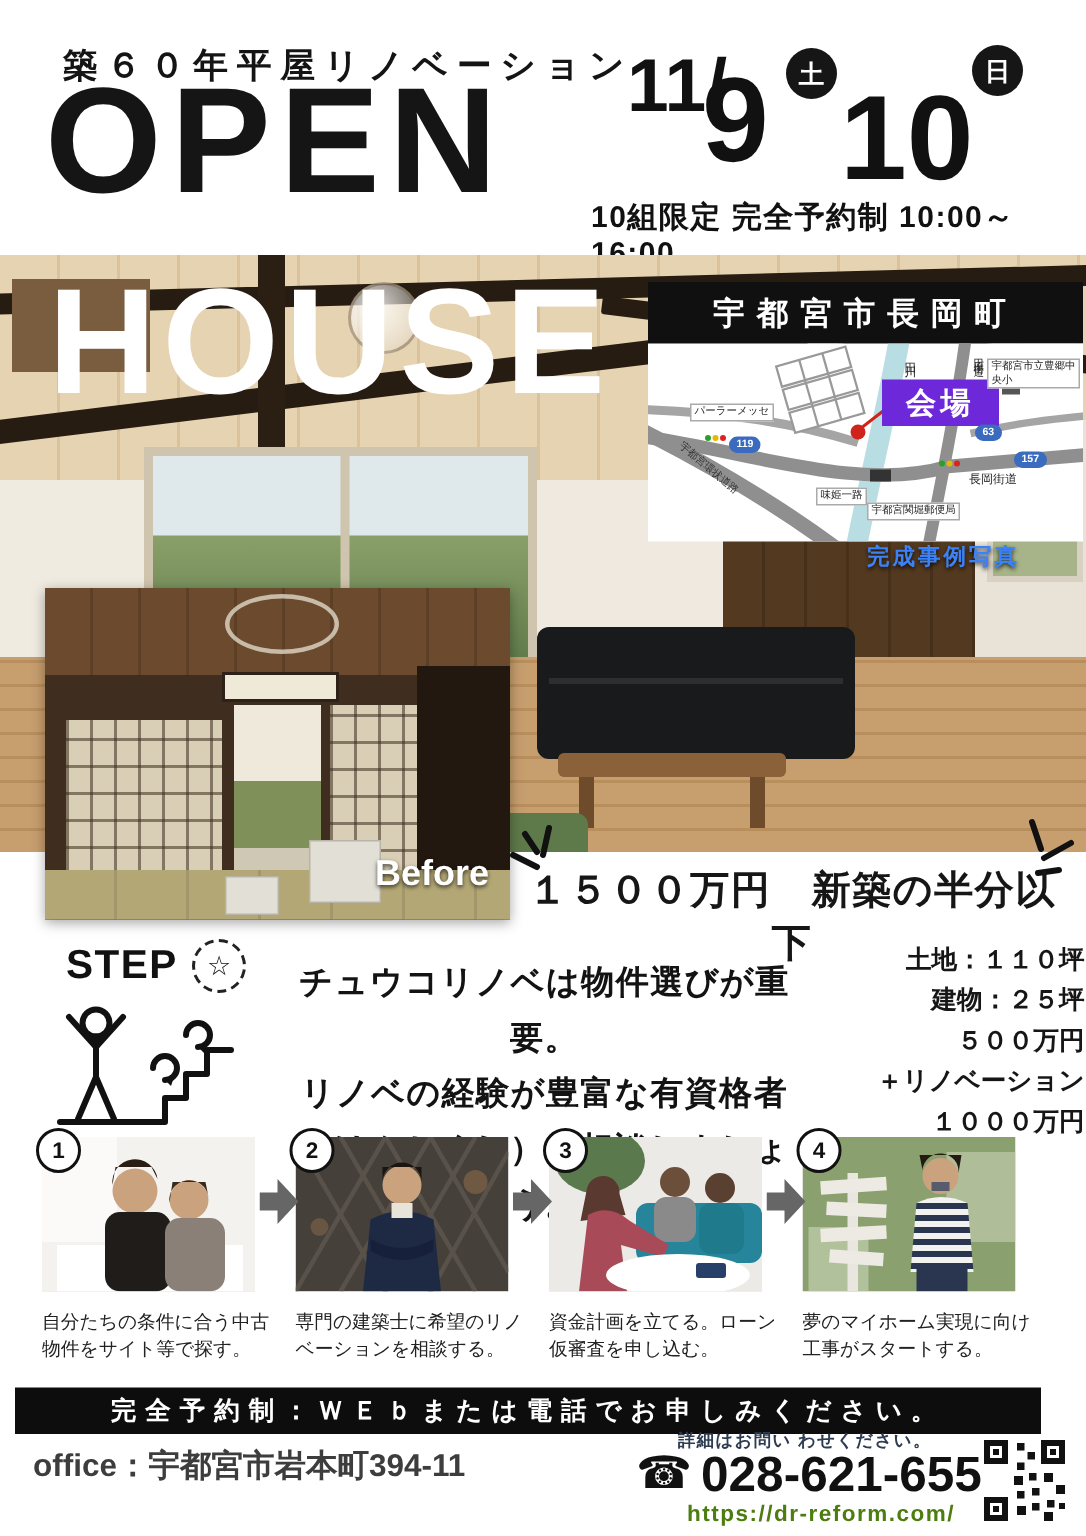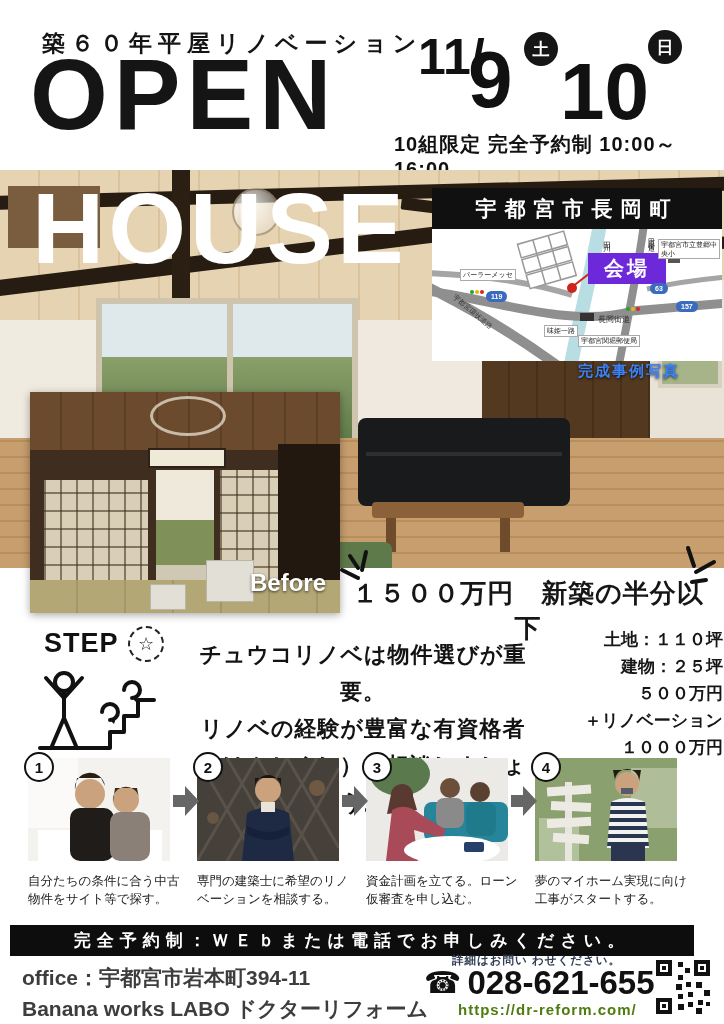--- a/index.html
+++ b/index.html
@@ -49,21 +49,21 @@
      border:2px solid rgba(120,100,70,.5);}
   .pm-green{position:absolute;left:300px;top:372px;width:92px;height:26px;background:#5f7a4a;border-radius:8px 8px 0 0;}
 
   
   .map-box{left:432px;top:188px;width:290px;z-index:7;}
   .map-header{background:#101010;color:#fff;text-align:center;font-size:21px;font-weight:800;
       letter-spacing:8px;padding:7px 0 6px;}
   .map-body{position:relative;height:132px;background:#fff;overflow:hidden;}
   .map-label{position:absolute;font-size:7px;color:#222;background:#fff;border:1px solid #aaa;
       padding:0 2px;line-height:10px;white-space:nowrap;}
-  .map-plain{position:absolute;font-size:8px;color:#222;white-space:nowrap;}
+  .map-plain{position:absolute;font-size:8px;color:#222;white-space:nowrap;margin-left:48px;}
   .map-vert{position:absolute;font-size:8px;color:#222;writing-mode:vertical-rl;letter-spacing:2px;}
   .map-rot{position:absolute;font-size:7px;color:#333;transform:rotate(40deg);white-space:nowrap;}
   .badge{position:absolute;background:#3a6bbf;color:#fff;font-size:7px;font-weight:700;
       border-radius:7px;padding:1px 5px;line-height:9px;}
   .venue{position:absolute;background:#6d28d9;color:#fff;font-size:20px;font-weight:800;
       letter-spacing:3px;padding:2px 16px;}
   .venue-dot{position:absolute;width:10px;height:10px;border-radius:50%;background:#cf241b;}
   .after-caption{left:578px;top:362px;color:#3b82f6;font-size:15px;font-weight:800;letter-spacing:2px;
       text-shadow:0 1px 3px rgba(0,0,0,.8);z-index:7;}
 
@@ -358,21 +358,20 @@
   </div>
 
   <div class="step-caption" style="left:28px;">自分たちの条件に合う中古物件をサイト等で探す。</div>
   <div class="step-caption" style="left:197px;">専門の建築士に希望のリノベーションを相談する。</div>
   <div class="step-caption" style="left:366px;">資金計画を立てる。ローン仮審査を申し込む。</div>
   <div class="step-caption" style="left:535px;">夢のマイホーム実現に向け工事がスタートする。</div>
 
   <div class="abs bar">完全予約制：ＷＥｂまたは電話でお申しみください。</div>
   <div class="abs office">
     <div>office：宇都宮市岩本町394-11</div>
-    <div>Banana works LABO ドクターリフォーム</div>
   </div>
   <div class="abs contact-note">詳細はお問い わせください。</div>
   <div class="abs phone-row">
     <span class="phone-icon">☎</span>
     <span class="phone-num">028-621-6551</span>
   </div>
   <div class="abs url">https://dr-reform.com/</div>
   <svg class="abs qr" width="58" height="58">
     <rect width="58" height="58" fill="#fff"></rect>
     <g fill="#111">

